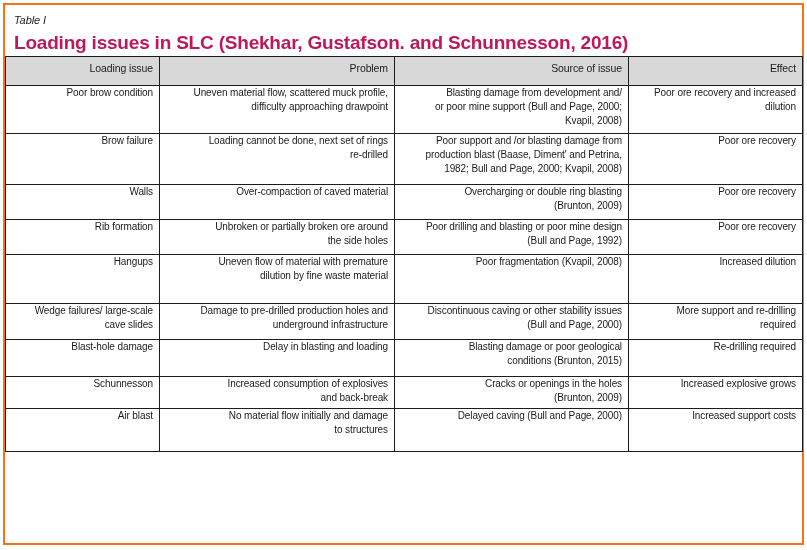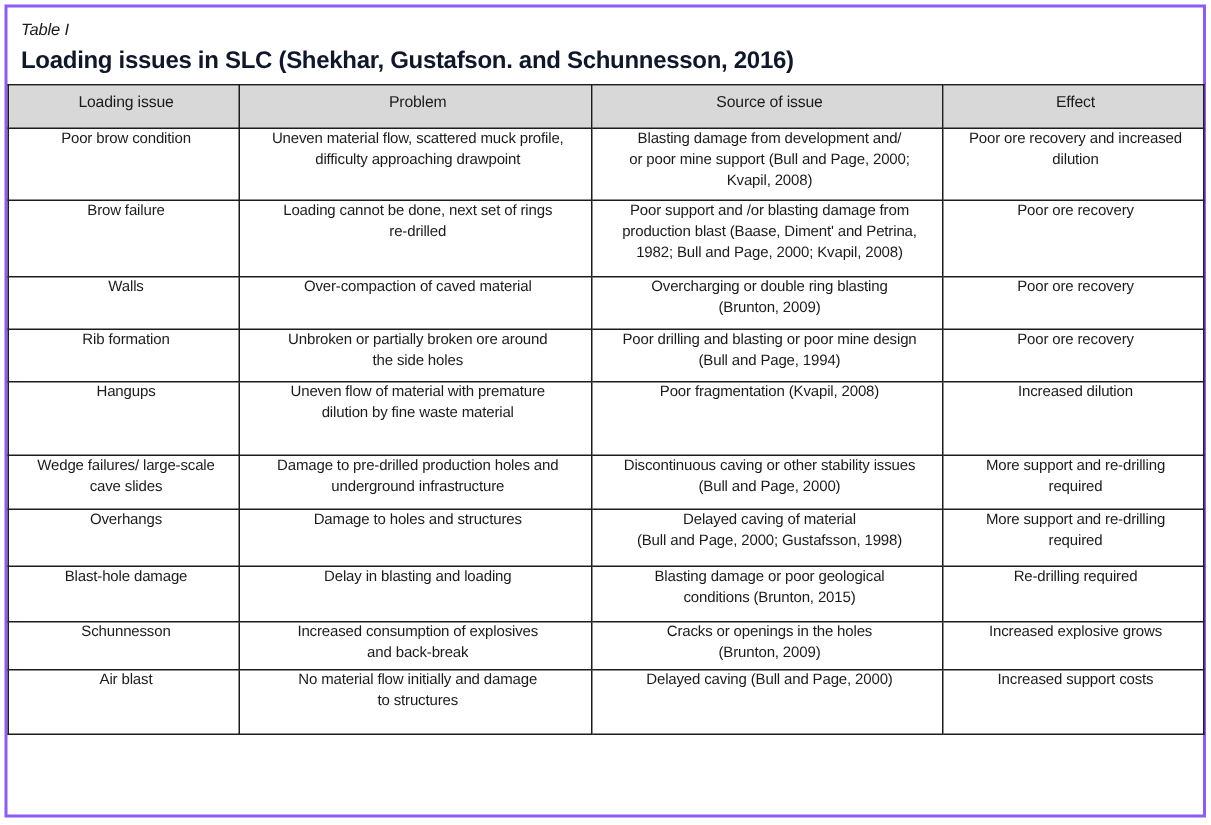--- a/index.html
+++ b/index.html
@@ -11,52 +11,52 @@
     font-family: "Liberation Sans", sans-serif;
     color: #1b1b1b;
     overflow: hidden;
   }
   .frame {
     position: absolute;
     left: 3px;
     top: 3px;
     width: 797px;
     height: 538px;
-    border: 2px solid #8b5cf6;
+    border: 2px solid #f97316;
     background: #ffffff;
     box-sizing: content-box;
   }
   .caption-area {
     height: 51px;
     padding-left: 9px;
     box-sizing: border-box;
   }
   .table-label {
     padding-top: 9px;
     font-size: 11px;
     font-style: italic;
     letter-spacing: -0.1px;
     color: #1b1b1b;
   }
   .table-title {
     padding-top: 6px;
-    font-size: 16px;
+    font-size: 19px;
     font-weight: bold;
     letter-spacing: -0.2px;
-    color: #0f172a;
+    color: #be185d;
   }
   table.issues {
     border-collapse: collapse;
     table-layout: fixed;
     width: 797px;
   }
   table.issues th, table.issues td {
     border: 1px solid #1c1c1c;
     vertical-align: top;
-    text-align: center;
+    text-align: right;
     padding: 0 6px 2px 9px;
     font-size: 10px;
     line-height: 14px;
     letter-spacing: -0.1px;
     white-space: pre-line;
     overflow: hidden;
   }
   table.issues th {
     background: #d8d8d8;
     font-weight: 400;
@@ -117,44 +117,37 @@
         <td>Over-compaction of caved material</td>
         <td>Overcharging or double ring blasting
 (Brunton, 2009)</td>
         <td>Poor ore recovery</td>
       </tr>
       <tr style="height:35px">
         <td>Rib formation</td>
         <td>Unbroken or partially broken ore around
 the side holes</td>
         <td>Poor drilling and blasting or poor mine design
-(Bull and Page, 1994)</td>
+(Bull and Page, 1992)</td>
         <td>Poor ore recovery</td>
       </tr>
       <tr style="height:49px">
         <td>Hangups</td>
         <td>Uneven flow of material with premature
 dilution by fine waste material</td>
         <td>Poor fragmentation (Kvapil, 2008)</td>
         <td>Increased dilution</td>
       </tr>
       <tr style="height:36px">
         <td>Wedge failures/ large-scale
 cave slides</td>
         <td>Damage to pre-drilled production holes and
 underground infrastructure</td>
         <td>Discontinuous caving or other stability issues
 (Bull and Page, 2000)</td>
-        <td>More support and re-drilling required</td>
-      </tr>
-      <tr style="height:38px">
-        <td>Overhangs</td>
-        <td>Damage to holes and structures</td>
-        <td>Delayed caving of material
-(Bull and Page, 2000; Gustafsson, 1998)</td>
         <td>More support and re-drilling required</td>
       </tr>
       <tr style="height:37px">
         <td>Blast-hole damage</td>
         <td>Delay in blasting and loading</td>
         <td>Blasting damage or poor geological
 conditions (Brunton, 2015)</td>
         <td>Re-drilling required</td>
       </tr>
       <tr style="height:32px">

